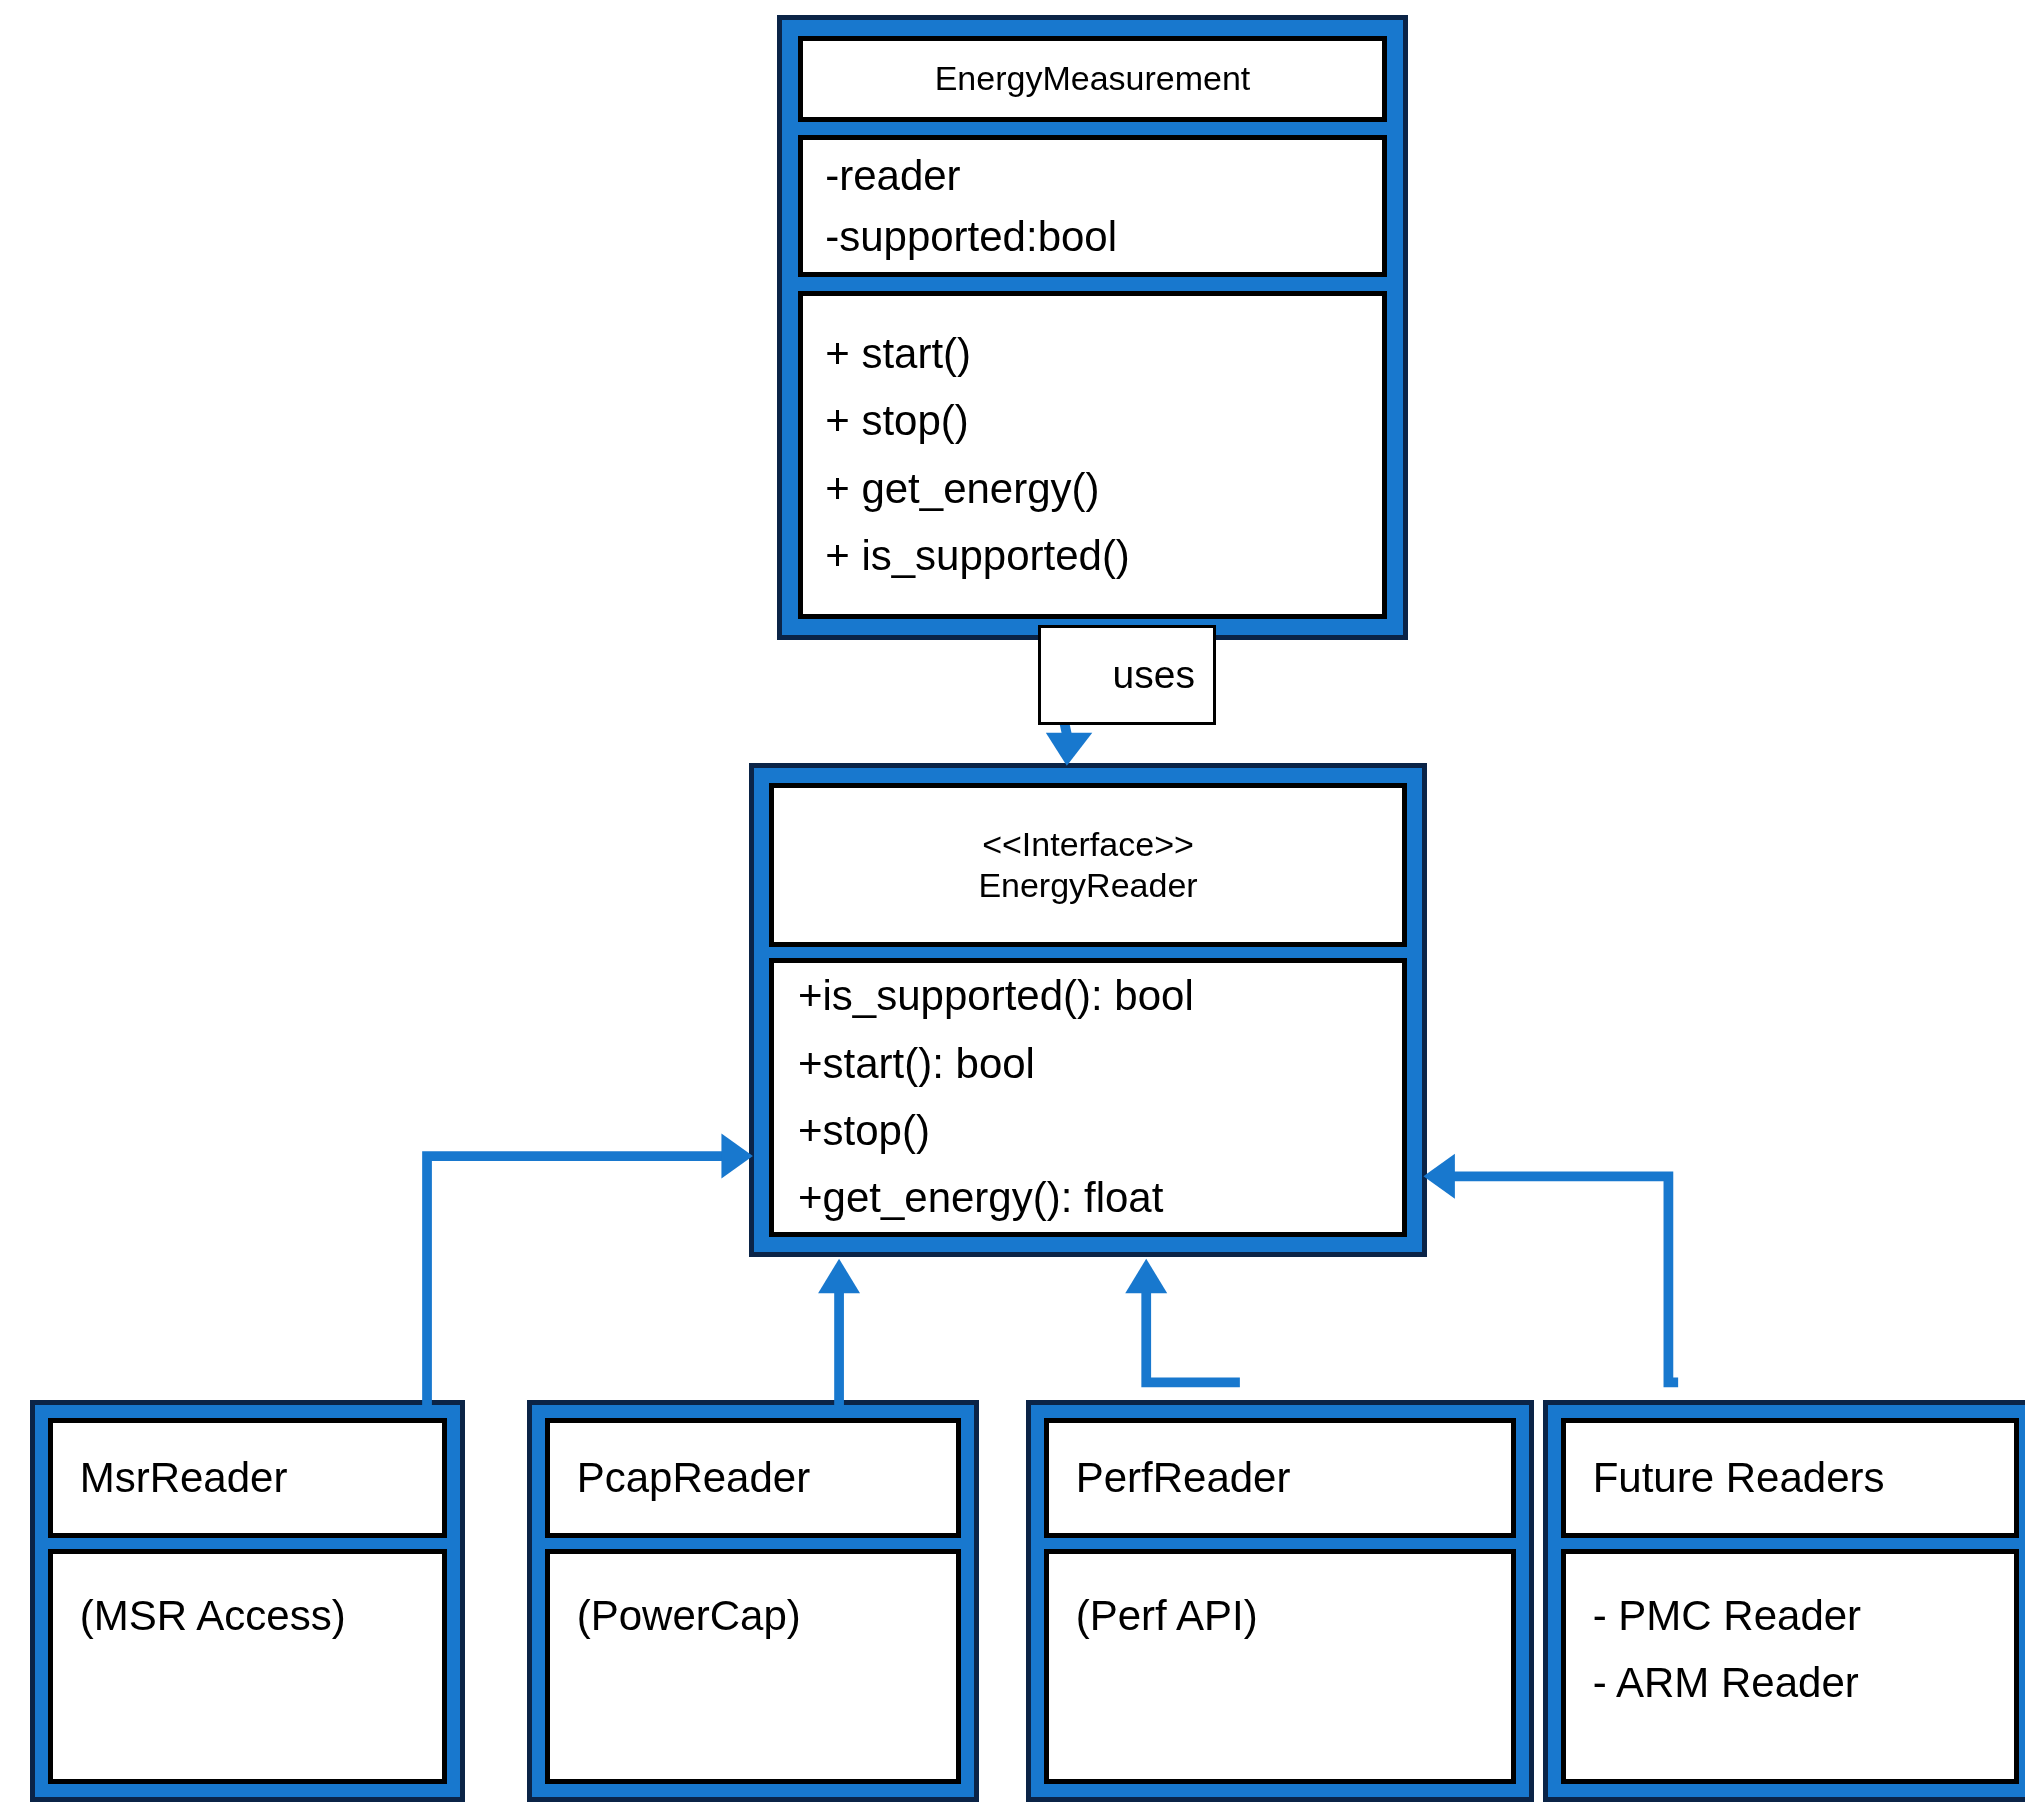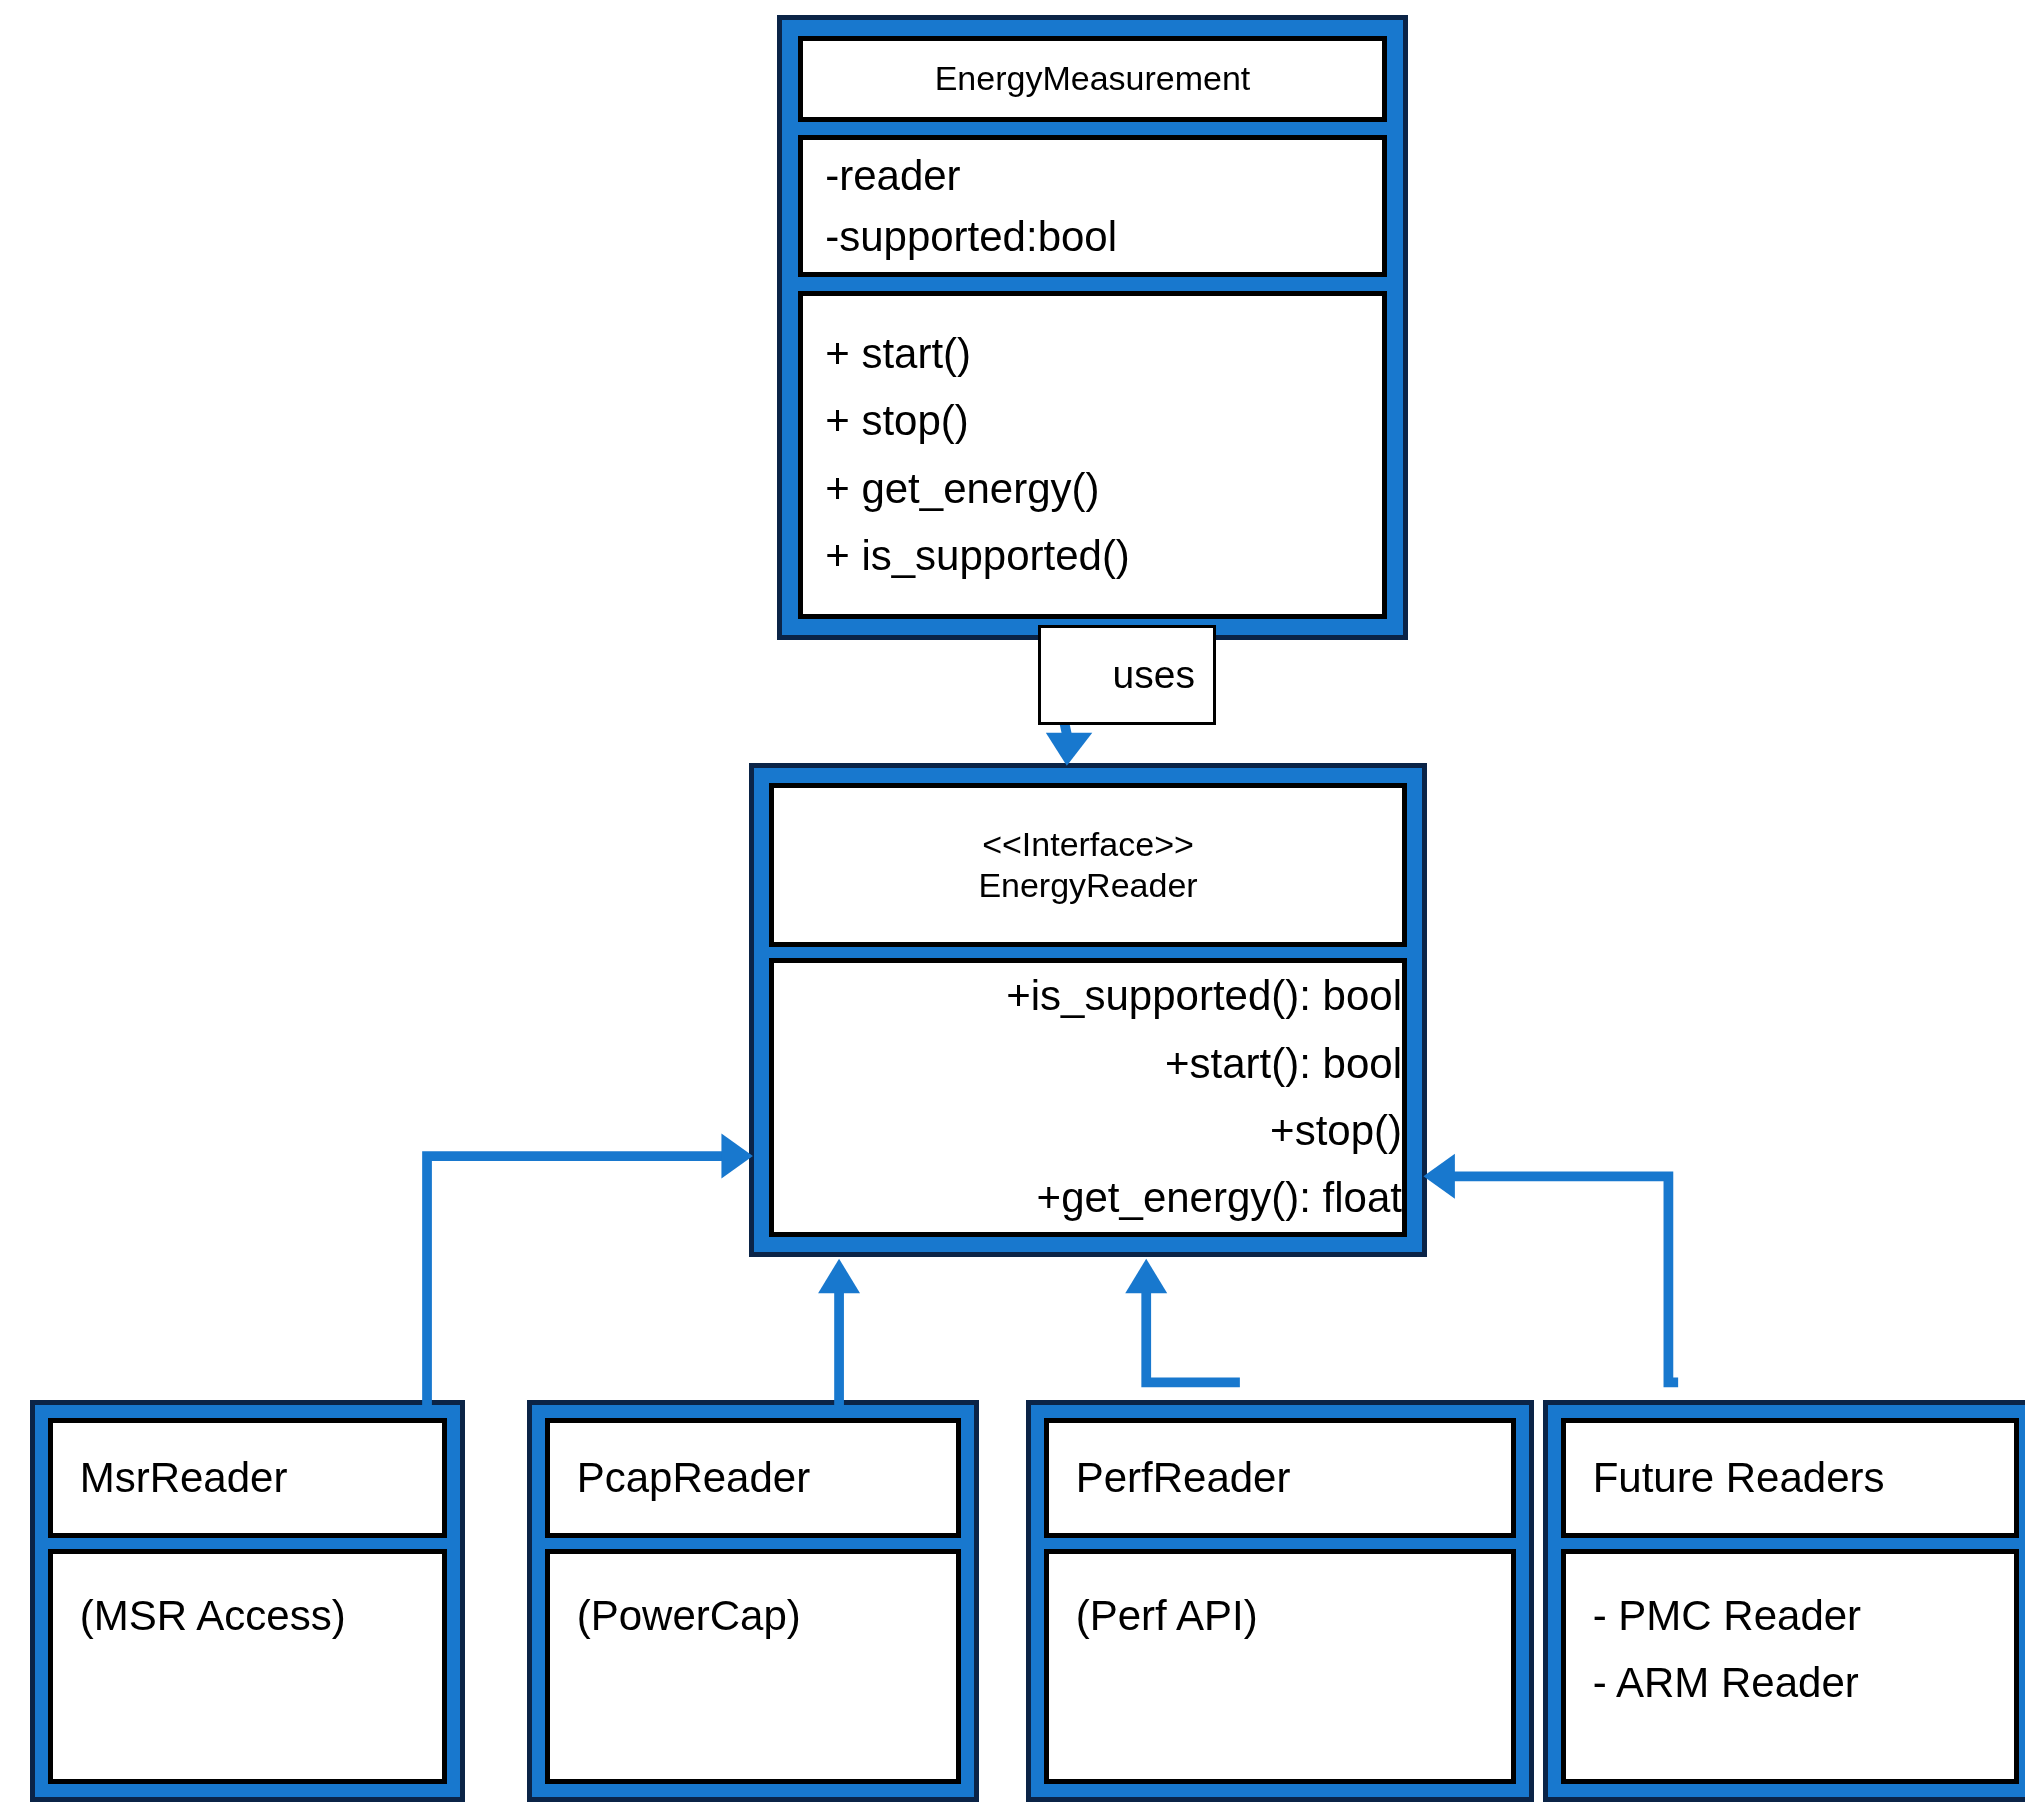--- a/index.html
+++ b/index.html
@@ -84,21 +84,21 @@
   #er-name {
     height: 172px;
     display: flex; align-items: center; justify-content: center;
   }
   #er-methods {
     margin-top: 10.5px;
     flex: 1;
     display: flex; flex-direction: column; justify-content: center;
     padding-left: 24px;
   }
-  #er-methods .row { margin: 12.7px 0; text-align: right; }
+  #er-methods .row { margin: 12.7px 0; }
 
   
   .reader-box {
     top: 1400px; height: 402px;
     padding: 12.7px;
   }
   .reader-name {
     height: 120px;
     display: flex; align-items: center;
     padding-left: 27px;

